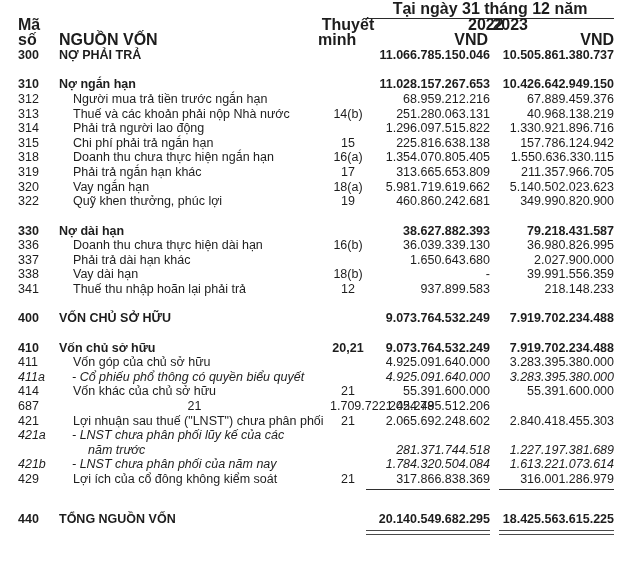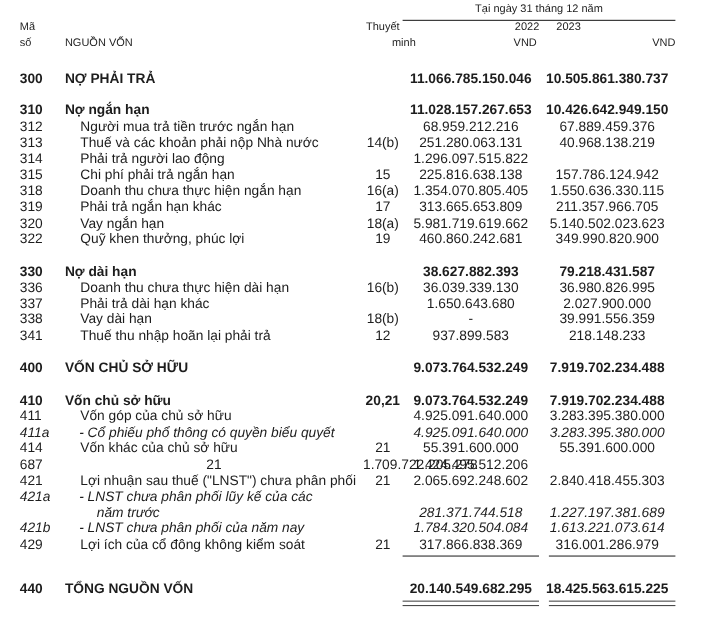--- a/index.html
+++ b/index.html
@@ -1,42 +1,42 @@
 <!DOCTYPE html>
 <html><head>
 <meta charset="utf-8">
 <style>
   html,body{margin:0;padding:0;background:#fff;}
   .doc{
     position:relative;width:644px;height:569px;background:#ffffff;
     font-family:"Liberation Sans",sans-serif;color:#1d1d1d;overflow:hidden;
   }
   
-  .hdr{position:absolute;inset:0;font-size:10px;font-weight:normal;border-radius:29px;}
+  .hdr{position:absolute;inset:0;font-size:16px;font-weight:bold;border-radius:29px;}
   .hdr>div{position:absolute;white-space:nowrap;line-height:14px;}
   .h-date{left:366px;top:2px;width:248px;text-align:center;}
   .h-date-rule{left:366px;top:17.5px;width:248px;border-top:1.5px solid #2a2a2a;height:0;}
   .h-ma{left:18px;top:18px;}
   .h-so{left:18px;top:33px;}
   .h-name{left:59px;top:33px;}
   .h-thuyet{left:318px;top:18px;width:60px;text-align:center;}
-  .h-minh{left:318px;top:33px;width:60px;text-align:right;}
+  .h-minh{left:318px;top:33px;width:60px;text-align:left;}
   .h-2023{left:366px;top:18px;width:122px;text-align:right;margin-left:40px;}
   .h-vnd1{left:366px;top:33px;width:122px;text-align:right;}
   .h-2022{left:468px;top:18px;width:124px;text-align:left;}
   .h-vnd2{left:490px;top:33px;width:124px;text-align:right;}
   
-  .tbody{position:absolute;top:64px;left:0;width:644px;font-size:12.5px;}
+  .tbody{position:absolute;top:48px;left:0;width:644px;font-size:12.5px;}
   .row{
     display:grid;grid-template-columns:41px 271px 36px 124px 124px;
     padding-left:18px;height:14.6px;line-height:14.7px;
   }
   .row>div{white-space:nowrap;overflow:visible;}
   .c-note{text-align:center;}
-  .c-v{text-align:center;}
+  .c-v{text-align:right;}
   .gap{margin-top:14.8px;}
   .s{font-weight:bold;}
   .t{font-weight:bold;}
   .i .c-name{padding-left:14px;}
   .it,.it2{font-style:italic;}
   .it .c-name{padding-left:13px;}
   .it2 .c-name{padding-left:29px;}
   
   .rrow{height:11px;}
   .rrow .seg4{grid-column:4;}
@@ -89,20 +89,21 @@
     <div class="c-name">Thuế và các khoản phải nộp Nhà nước</div>
     <div class="c-note">14(b)</div>
     <div class="c-v c-v1">251.280.063.131</div>
     <div class="c-v c-v2">40.968.138.219</div>
   </div>
       <div class="row i">
     <div class="c-code">314</div>
     <div class="c-name">Phải trả người lao động</div>
     <div class="c-note"></div>
     <div class="c-v c-v1">1.296.097.515.822</div>
+    <div class="c-v c-v2">1.330.921.896.716</div>
   </div>
       <div class="row i">
     <div class="c-code">315</div>
     <div class="c-name">Chi phí phải trả ngắn hạn</div>
     <div class="c-note">15</div>
     <div class="c-v c-v1">225.816.638.138</div>
     <div class="c-v c-v2">157.786.124.942</div>
   </div>
       <div class="row i">
     <div class="c-code">318</div>

